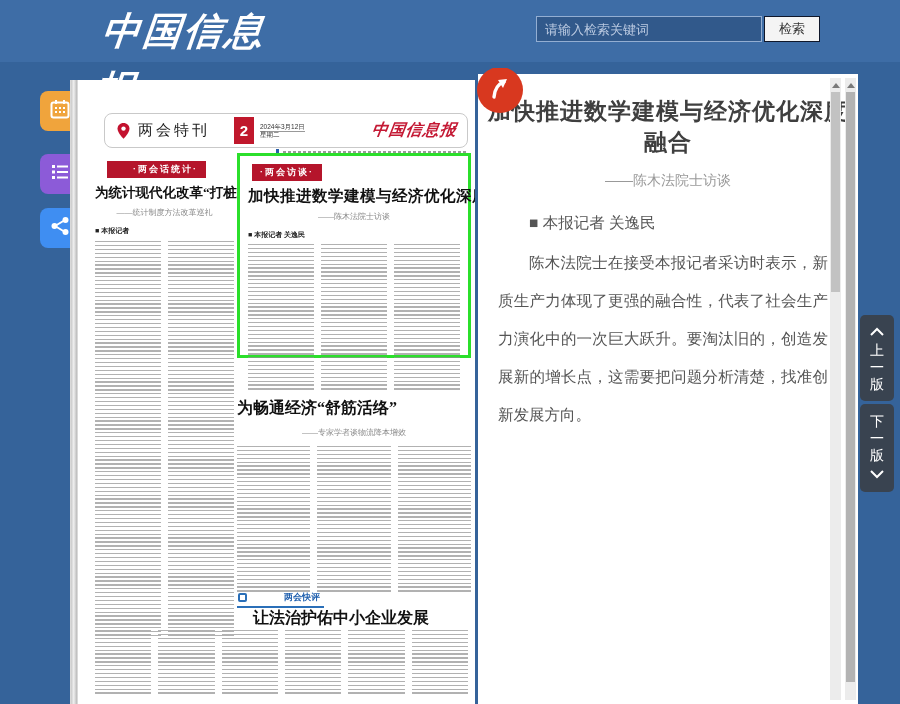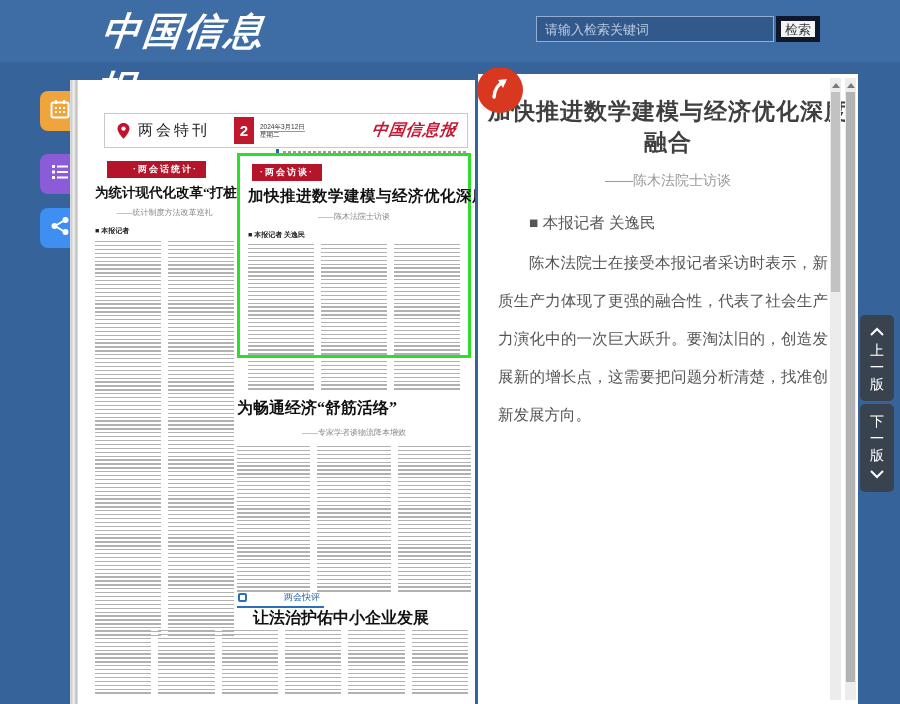--- a/index.html
+++ b/index.html
@@ -8,39 +8,39 @@
 
   
   #header { position:absolute; left:0; top:0; width:900px; height:62px; background:#3e6da6; }
   #logo { position:absolute; left:102px; top:2px; width:200px; height:58px; color:#fff;
           font-family:"DejaVu Serif", serif; font-style:italic; font-weight:bold; font-size:38px;
           letter-spacing:3px; transform:skewX(-6deg); line-height:58px; }
   #searchbox { position:absolute; left:536px; top:16px; width:284px; height:26px; display:flex; }
   #search-input { flex:1; background:rgba(10,30,60,.25); border:1px solid #93aed2; color:#e8eef7;
           font-size:13px; padding:12px 8px; outline:none; }
   #search-input::placeholder { color:#bccbe2; }
-  #search-btn { width:44px; margin-left:2px; background:#f4f4f4; border:5px solid #0f172a;
+  #search-btn { width:56px; margin-left:2px; background:#f4f4f4; border:1px solid #0f172a;
           color:#333; font-size:13px; cursor:pointer; }
 
   
   .tool { position:absolute; left:40px; width:40px; height:40px; border-radius:8px;
           display:flex; align-items:center; justify-content:center; cursor:pointer; }
   #tool-calendar { top:91px; background:#f0a43c; }
   #tool-list { top:154px; background:#8c5bd8; }
   #tool-share { top:208px; background:#3f8ef2; }
 
   
   #np-scroll { position:absolute; left:70px; top:80px; width:8px; height:624px; background:#d9d9d9; }
   #np-scroll .thumb { position:absolute; left:1px; top:0; width:6px; height:100%;
           background:linear-gradient(to right,#c9c9c9,#efefef 45%,#b9b9b9); }
 
   
   #paper { position:absolute; left:78px; top:80px; width:397px; height:624px; background:#fff; overflow:hidden; }
   #masthead { position:absolute; left:26px; top:33px; width:364px; height:35px;
-          border:1px solid #c9c9c9; border-radius:0; display:flex; align-items:center; }
+          border:1px solid #c9c9c9; border-radius:8px; display:flex; align-items:center; }
   #masthead .section { font-family:"Liberation Serif", serif; font-size:15px; color:#222;
           letter-spacing:3px; margin-left:8px; }
   #page-num { width:20px; height:27px; background:#c0182c; color:#fff; font-weight:bold;
           font-size:15px; display:flex; align-items:center; justify-content:center; margin-left:24px; }
   .dates { margin-left:6px; font-size:6.5px; color:#333; line-height:8px; }
   .dates .d1 { border-bottom:1px solid #999; padding-bottom:1px; }
   #mast-logo { margin-left:auto; margin-right:10px; color:#c41934; font-family:"DejaVu Serif", serif;
           font-style:italic; font-weight:bold; font-size:16px; transform:skewX(-8deg); letter-spacing:1px; }
   #contact-strip { position:absolute; left:198px; top:69px; width:190px; height:9px; display:flex; align-items:center; }
   #contact-strip .tick { width:3px; height:9px; background:#2b5fa9; margin-right:4px; }
@@ -59,21 +59,21 @@
   #left-article .np-headline { font-size:13.5px; margin-top:6px; }
   #green-box { position:absolute; left:159px; top:73px; width:234px; height:205px;
           border:3px solid #2bdf2b; background:#fff; padding:5px 8px; }
   #green-box .np-headline { font-size:15.5px; text-align:center; margin-top:5px; letter-spacing:.5px; }
   #mid-article { position:absolute; left:159px; top:318px; width:234px; }
   #mid-article .np-headline { font-size:16px; text-align:left; }
   #bottom-article { position:absolute; left:159px; top:508px; width:234px; }
   #kuaiping { display:inline-flex; align-items:center; gap:3px; border-bottom:2px solid #2a6fb8;
           padding:1px 4px 2px 1px; }
   #kuaiping .glyph { width:9px; height:9px; border:2px solid #2a6fb8; border-radius:2px; }
-  #kuaiping .ktxt { color:#1f5fae; font-size:9px; font-weight:normal;padding-left:34px; }
+  #kuaiping .ktxt { color:#1f5fae; font-size:9px; font-weight:bold;padding-left:34px; }
   #bottom-article .np-headline { font-size:16px; display:inline-block; margin-left:16px; vertical-align:middle; }
   #bottom-strip { position:absolute; left:17px; top:550px; width:373px; height:66px; }
 
   
   #panel { position:absolute; left:478px; top:74px; width:380px; height:630px; background:#fff; }
   #back-badge { position:absolute; left:-2px; top:-6px; width:48px; height:48px; cursor:pointer; }
   #panel-title { margin-top:22px; text-align:center; font-size:23px; font-weight:600; color:#3f3f3f; letter-spacing:1px; }
   #panel-sub { margin-top:14px; text-align:center; font-size:14px; color:#999; }
   #panel-meta { display:flex; margin:18px 30px 0 20px; font-size:13px; color:#666;
           border-bottom:1px solid #e2e2e2; padding-bottom:12px; }

